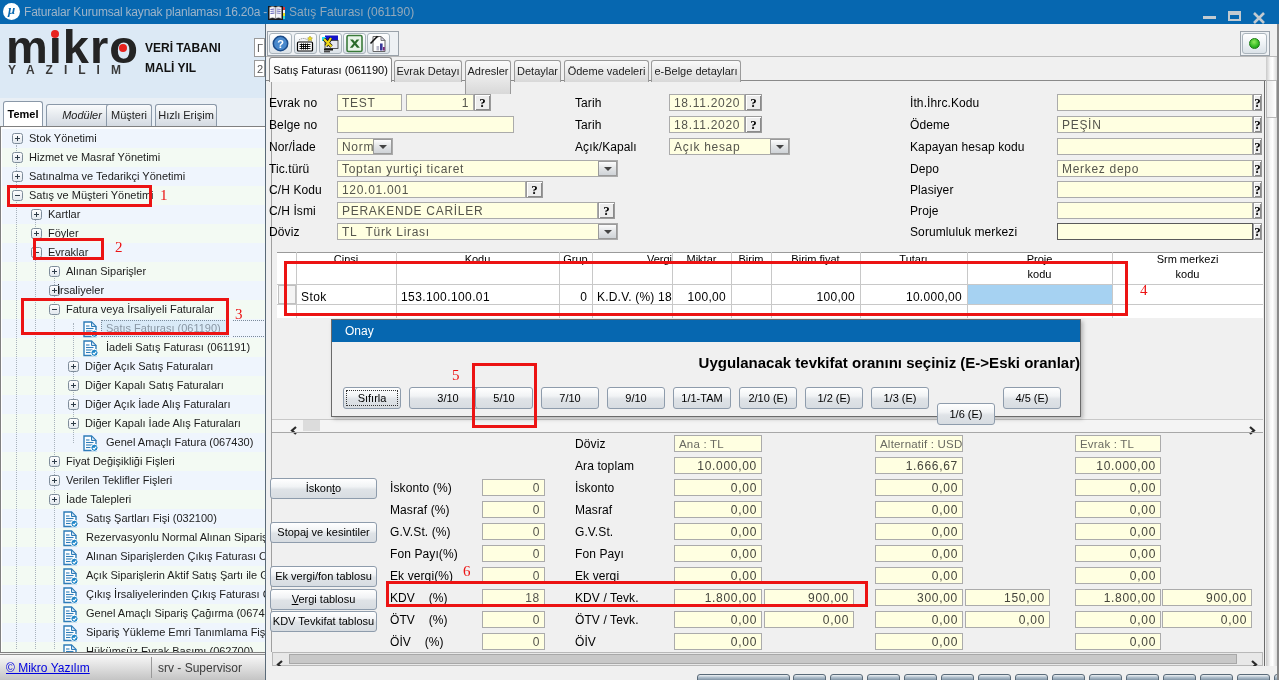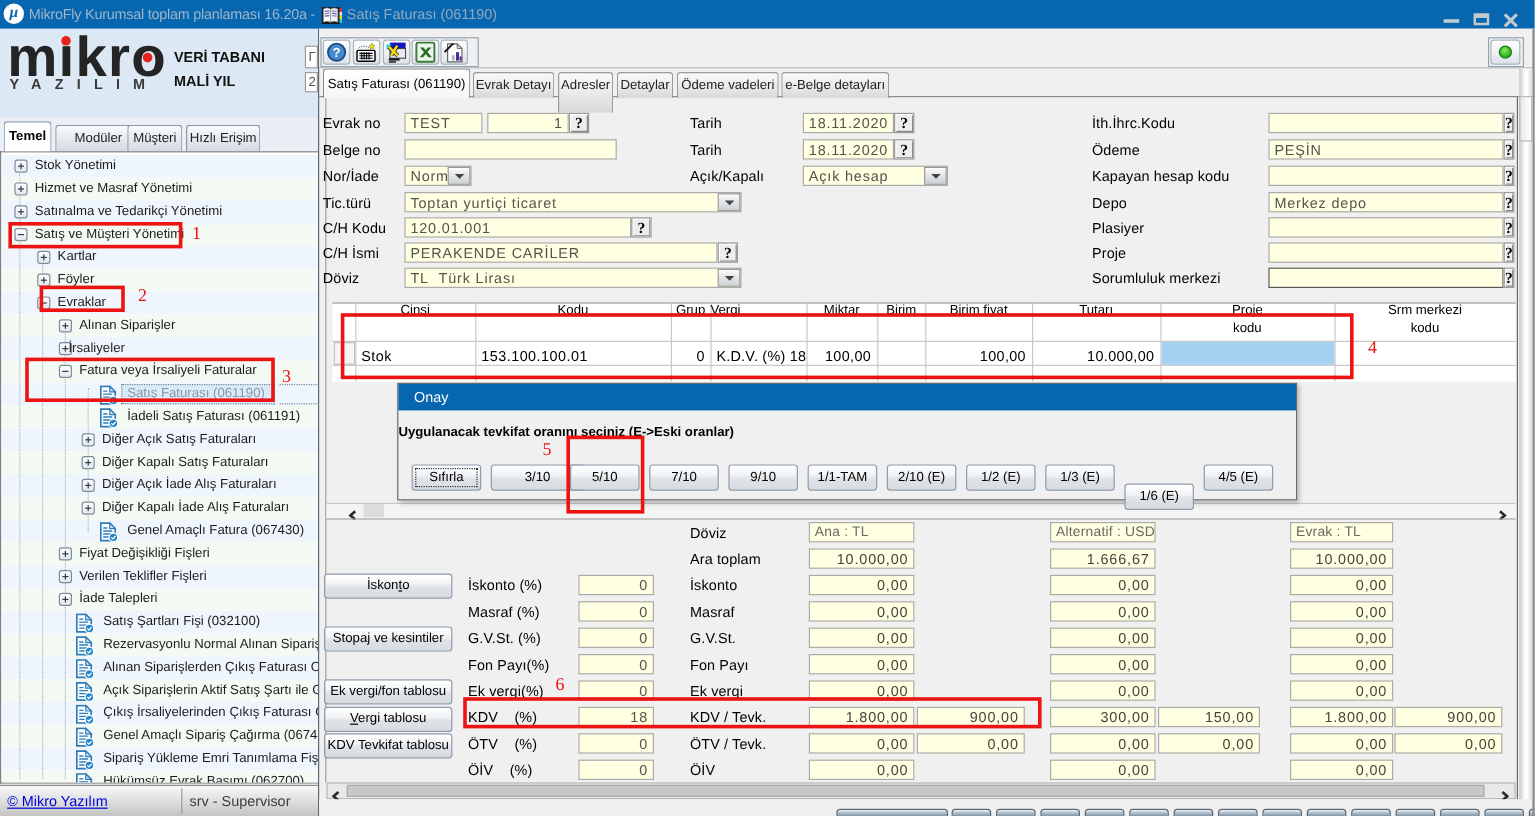--- a/index.html
+++ b/index.html
@@ -21,31 +21,31 @@
 .gridv{position:absolute;width:1px;background:#c8c8c8;}
 .gridh{position:absolute;height:1px;background:#c8c8c8;}
 .cell{position:absolute;font-size:11px;color:#000;white-space:nowrap;}
 .doc{position:absolute;width:13px;height:15px;}
 </style></head>
 <body>
 
 <div class="a" style="left:0;top:0;width:1279px;height:24px;background:#0667B0;"></div>
 <div class="a" style="left:3px;top:3px;width:17px;height:17px;border-radius:50%;background:#fff;"></div>
 <div class="a" style="left:3px;top:2px;width:17px;height:17px;border-radius:50%;color:#0667B0;font-size:13px;font-weight:bold;text-align:center;font-family:'Liberation Serif',serif;font-style:italic;">μ</div>
-<div class="a" style="left:24px;top:5px;font-size:12px;letter-spacing:-0.2px;color:#9db4c9;">MikroFly Kurumsal toplam planlaması 16.20a -</div>
+<div class="a" style="left:24px;top:5px;font-size:12px;letter-spacing:-0.2px;color:#9db4c9;">Faturalar Kurumsal kaynak planlaması 16.20a -</div>
 <div class="a" style="left:0;top:24px;width:265px;height:74px;background:#dce9f5;"></div>
 <div class="a" style="left:6px;top:19px;width:140px;height:44px;font-size:47px;font-weight:bold;color:#242424;letter-spacing:1px;">m<span style="position:relative;">ı<span style="position:absolute;left:2px;top:10px;width:8px;height:8px;border-radius:50%;background:#e8211d;"></span></span>kr<span style="position:relative;">o<span style="position:absolute;left:10px;top:24px;width:8px;height:8px;border-radius:50%;background:#e8211d;"></span></span></div>
 <div class="a" style="left:8px;top:63px;font-size:12px;font-weight:bold;color:#3a3a3a;letter-spacing:11px;">YAZILIM</div>
 <div class="a" style="left:145px;top:41px;font-size:12px;font-weight:bold;color:#111;">VERİ TABANI</div>
 <div class="a" style="left:145px;top:61px;font-size:12px;font-weight:bold;color:#111;">MALİ YIL</div>
 <div class="a" style="left:254px;top:38px;width:11px;height:19px;background:#fff;border:1px solid #9a9a9a;font-size:11px;color:#555;padding:3px 0 0 2px;">Γ</div>
 <div class="a" style="left:254px;top:60px;width:11px;height:17px;background:#fff;border:1px solid #9a9a9a;font-size:11px;color:#555;padding:2px 0 0 2px;">2</div>
 <div class="a" style="left:0;top:98px;width:265px;height:28px;background:#e9eff5;"></div>
 <div class="a" style="left:3px;top:101px;width:40px;height:25px;background:#fff;border:1px solid #8a98a8;border-bottom:none;border-radius:3px 3px 0 0;font-size:11px;font-weight:bold;text-align:center;padding-top:6px;z-index:3;white-space:nowrap;overflow:hidden;">Temel</div>
-<div class="a" style="left:46px;top:104px;width:72px;height:22px;background:linear-gradient(#fafbfc,#e8ecf0 45%,#d4dae2);border:1px solid #8a98a8;border-bottom:none;border-radius:3px 3px 0 0;font-size:11px;color:#222;text-align:center;padding-top:4px;white-space:nowrap;overflow:hidden;">Modüler</div>
+<div class="a" style="left:46px;top:104px;width:72px;height:22px;background:linear-gradient(#fafbfc,#e8ecf0 45%,#d4dae2);border:1px solid #8a98a8;border-bottom:none;border-radius:3px 3px 0 0;font-size:11px;color:#222;text-align:center;padding-top:4px;white-space:nowrap;overflow:hidden;font-style:italic;">Modüler</div>
 <div class="a" style="left:106px;top:104px;width:46px;height:22px;background:linear-gradient(#fafbfc,#e8ecf0 45%,#d4dae2);border:1px solid #8a98a8;border-bottom:none;border-radius:3px 3px 0 0;font-size:11px;color:#222;text-align:center;padding-top:4px;white-space:nowrap;overflow:hidden;">Müşteri</div>
 <div class="a" style="left:155px;top:104px;width:62px;height:22px;background:linear-gradient(#fafbfc,#e8ecf0 45%,#d4dae2);border:1px solid #8a98a8;border-bottom:none;border-radius:3px 3px 0 0;font-size:11px;color:#222;text-align:center;padding-top:4px;white-space:nowrap;overflow:hidden;">Hızlı Erişim</div>
 <div class="a" style="left:0;top:126px;width:265px;height:527px;background:#fff;border:1px solid #808080;border-right:none;overflow:hidden;">
 <div class="a" style="left:1px;top:2px;width:263px;height:19px;background:#eff5fd;"></div>
 <div class="a" style="left:1px;top:21px;width:263px;height:19px;background:#f3faf3;"></div>
 <div class="a" style="left:1px;top:40px;width:263px;height:19px;background:#eff5fd;"></div>
 <div class="a" style="left:1px;top:59px;width:263px;height:19px;background:#f3faf3;"></div>
 <div class="a" style="left:1px;top:78px;width:263px;height:19px;background:#eff5fd;"></div>
 <div class="a" style="left:1px;top:97px;width:263px;height:19px;background:#f3faf3;"></div>
 <div class="a" style="left:1px;top:116px;width:263px;height:19px;background:#eff5fd;"></div>
@@ -427,21 +427,21 @@
 <div class="gridv" style="left:731px;top:252px;height:66px;"></div>
 <div class="gridv" style="left:771px;top:252px;height:66px;"></div>
 <div class="gridv" style="left:860px;top:252px;height:66px;"></div>
 <div class="gridv" style="left:967px;top:252px;height:66px;"></div>
 <div class="gridv" style="left:1112px;top:252px;height:66px;"></div>
 <div class="gridh" style="left:277px;top:284px;width:986px;"></div>
 <div class="gridh" style="left:277px;top:304px;width:986px;"></div>
 <div class="cell" style="left:296px;top:253px;width:100px;text-align:center;">Cinsi</div>
 <div class="cell" style="left:396px;top:253px;width:163px;text-align:center;">Kodu</div>
 <div class="cell" style="left:559px;top:253px;width:33px;text-align:center;">Grup</div>
-<div class="cell" style="left:592px;top:253px;width:80px;text-align:left;">Vergi</div>
+<div class="cell" style="left:592px;top:253px;width:80px;text-align:right;">Vergi</div>
 <div class="cell" style="left:672px;top:253px;width:59px;text-align:center;">Miktar</div>
 <div class="cell" style="left:731px;top:253px;width:40px;text-align:center;">Birim</div>
 <div class="cell" style="left:771px;top:253px;width:89px;text-align:center;">Birim fiyat</div>
 <div class="cell" style="left:860px;top:253px;width:107px;text-align:center;">Tutarı</div>
 <div class="cell" style="left:967px;top:253px;width:145px;text-align:center;">Proje</div>
 <div class="cell" style="left:1112px;top:253px;width:151px;text-align:center;">Srm merkezi</div>
 <div class="cell" style="left:967px;top:268px;width:145px;text-align:center;">kodu</div>
 <div class="cell" style="left:1112px;top:268px;width:151px;text-align:center;">kodu</div>
 <div class="a" style="left:278px;top:285px;width:18px;height:19px;background:#f4f4f4;border:1px solid #c0c0c0;"></div>
 <div class="cell" style="left:301px;top:290px;font-size:12px;letter-spacing:0.4px;">Stok</div>
@@ -450,21 +450,21 @@
 <div class="cell" style="left:597px;top:290px;font-size:12px;letter-spacing:0.2px;">K.D.V. (%) 18</div>
 <div class="cell" style="left:672px;top:290px;width:54px;text-align:right;font-size:12px;letter-spacing:0.3px;">100,00</div>
 <div class="cell" style="left:771px;top:290px;width:84px;text-align:right;font-size:12px;letter-spacing:0.3px;">100,00</div>
 <div class="cell" style="left:860px;top:290px;width:102px;text-align:right;font-size:12px;letter-spacing:0.3px;">10.000,00</div>
 <div class="a" style="left:968px;top:285px;width:144px;height:19px;background:#a6d2f2;"></div>
 <div class="red" style="left:284px;top:261px;width:844px;height:55px;"></div>
 <div class="redlbl" style="left:1140px;top:282px;">4</div>
 <div class="a" style="left:331px;top:319px;width:750px;height:98px;background:#f0f0f0;border:1px solid #6a6a6a;box-shadow:2px 2px 4px rgba(0,0,0,0.25);z-index:20;"></div>
 <div class="a" style="left:332px;top:320px;width:748px;height:22px;background:#0667B0;z-index:21;"></div>
 <div class="a" style="left:345px;top:324px;font-size:12px;color:#fff;z-index:22;">Onay</div>
-<div class="a" style="left:332px;top:354px;width:748px;height:14px;font-size:11px;font-weight:bold;text-align:left;color:#000;z-index:22;">Uygulanacak tevkifat oranını seçiniz (E-&gt;Eski oranlar)</div>
+<div class="a" style="left:332px;top:354px;width:748px;height:14px;font-size:15px;font-weight:bold;text-align:right;color:#000;z-index:22;">Uygulanacak tevkifat oranını seçiniz (E-&gt;Eski oranlar)</div>
 <div class="btn3d" style="left:343px;top:387px;width:58px;height:22px;line-height:20px;z-index:22;outline:1px dotted #333;outline-offset:-4px;">Sıfırla</div>
 <div class="btn3d" style="left:409px;top:387px;width:78px;height:22px;line-height:20px;z-index:22;">3/10</div>
 <div class="btn3d" style="left:475px;top:387px;width:58px;height:22px;line-height:20px;z-index:22;">5/10</div>
 <div class="btn3d" style="left:541px;top:387px;width:58px;height:22px;line-height:20px;z-index:22;">7/10</div>
 <div class="btn3d" style="left:607px;top:387px;width:58px;height:22px;line-height:20px;z-index:22;">9/10</div>
 <div class="btn3d" style="left:673px;top:387px;width:58px;height:22px;line-height:20px;z-index:22;">1/1-TAM</div>
 <div class="btn3d" style="left:739px;top:387px;width:58px;height:22px;line-height:20px;z-index:22;">2/10 (E)</div>
 <div class="btn3d" style="left:805px;top:387px;width:58px;height:22px;line-height:20px;z-index:22;">1/2 (E)</div>
 <div class="btn3d" style="left:871px;top:387px;width:58px;height:22px;line-height:20px;z-index:22;">1/3 (E)</div>
 <div class="btn3d" style="left:937px;top:387px;width:58px;height:22px;line-height:20px;z-index:22;margin-top:16px;">1/6 (E)</div>

